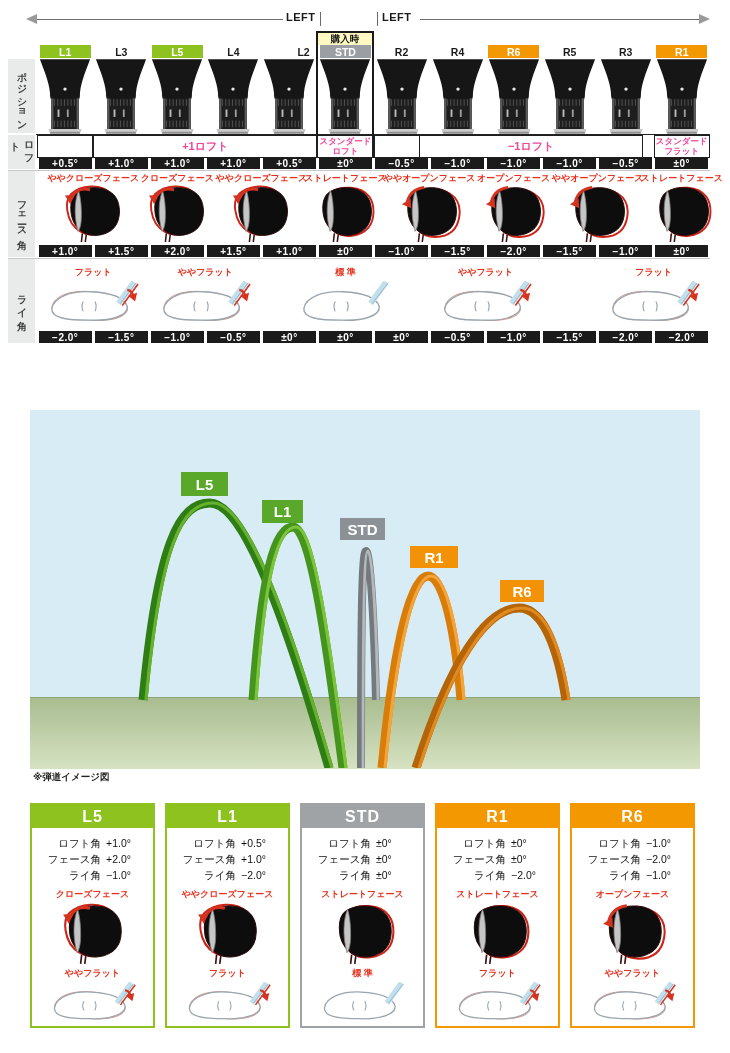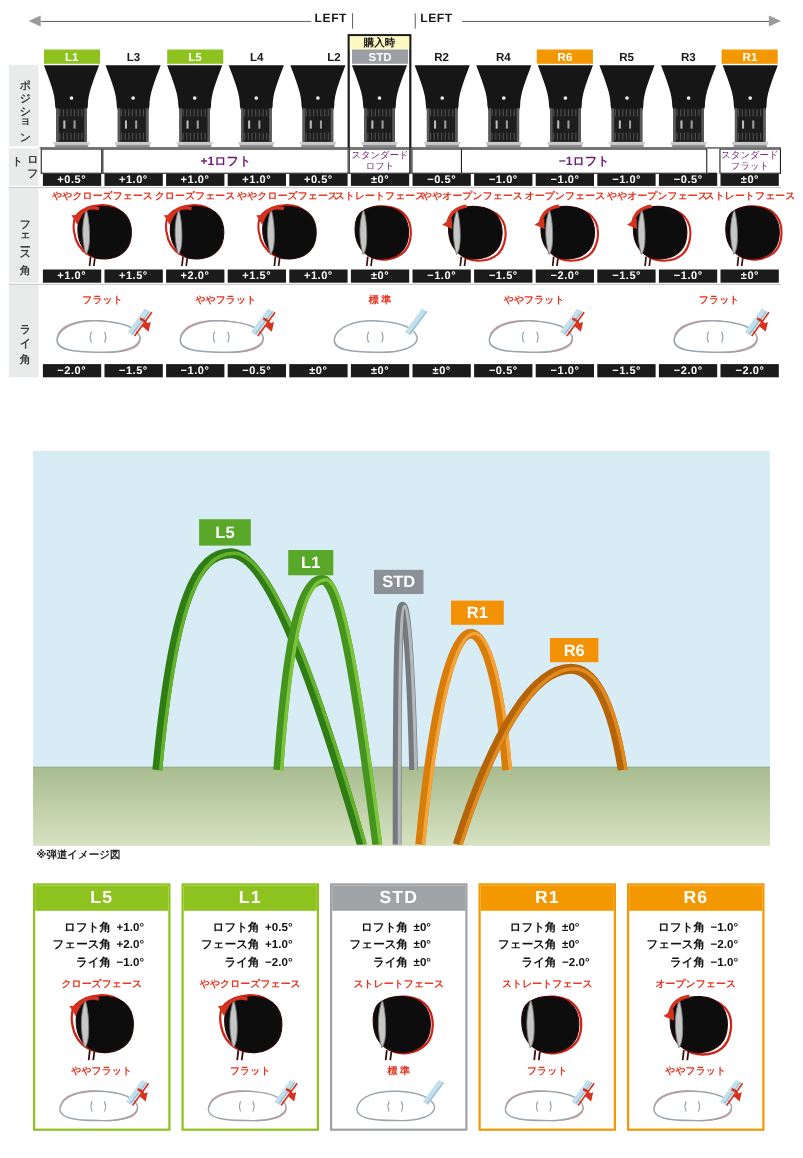--- a/index.html
+++ b/index.html
@@ -13,41 +13,41 @@
   .tri-left{top:14px;width:0;height:0;border-top:5px solid transparent;border-bottom:5px solid transparent;border-right:11px solid #9b9b9b;}
   .tri-right{top:14px;width:0;height:0;border-top:5px solid transparent;border-bottom:5px solid transparent;border-left:11px solid #9b9b9b;}
   
   .rowlabel{left:8px;width:27px;background:#e9eaea;color:#3f3f3f;font-size:10px;font-weight:bold;
             writing-mode:vertical-rl;text-orientation:upright;display:flex;align-items:center;justify-content:center;letter-spacing:1px;}
   .col-hdr{top:45px;height:13px;font-size:10.5px;font-weight:bold;display:flex;align-items:center;justify-content:center;color:#1a1a1a;}
   .col-hdr.green{background:#8ec31f;color:#fff;}
   .col-hdr.orange{background:#f39800;color:#fff;}
   .col-hdr.gray{background:#9b9fa3;color:#fff;}
   .val{height:12px;background:#1b1b1b;color:#fff;font-size:10px;font-weight:bold;display:flex;align-items:center;justify-content:center;letter-spacing:.5px;}
-  .group-cell{top:135px;height:21px;border:1px solid #1f1f1f;background:#fff;display:flex;flex-direction:column;align-items:center;justify-content:center;color:#701a75;}
+  .group-cell{top:135px;height:21px;border:1px solid #1f1f1f;background:#fff;display:flex;flex-direction:column;align-items:center;justify-content:center;color:#ec4899;}
   .group-cell .g1{font-size:11px;font-weight:bold;}
-  .group-cell .g2{font-size:8.5px;font-weight:normal;line-height:9.5px;}
+  .group-cell .g2{font-size:8.5px;font-weight:bold;line-height:9.5px;}
   .hline{height:1px;background:#222;}
   .hline-soft{height:1px;background:#c9c9c9;}
   .red-lab{font-size:9px;font-weight:bold;color:#e5321e;text-align:center;white-space:nowrap;}
   .std-box{border:2px solid #1a1a1a;background:transparent;}
   .purchase{background:#fef9c3;color:#111;font-size:9.5px;font-weight:bold;display:flex;align-items:center;justify-content:center;height:12px;}
   
   #traj{left:30px;top:410px;width:670px;height:358px;background:#d8ecf6;}
   #ground{position:absolute;left:0;top:287px;width:670px;height:71px;
           background:linear-gradient(#a9bd90,#d6e2c2);border-top:1px solid #8fa576;}
   .tlab{position:absolute;color:#fff;font-weight:bold;font-size:15px;display:flex;align-items:center;justify-content:center;}
   .tlab.green{background:#5aa82a;} .tlab.gray{background:#8b9196;} .tlab.orange{background:#f39207;}
   #traj-note{left:33px;top:771px;font-size:9.5px;font-weight:bold;color:#222;}
   
   .card{top:803px;width:125px;height:225px;background:#fff;border:2px solid;box-sizing:border-box;}
   .card.green{border-color:#8ec31f;} .card.orange{border-color:#f39800;} .card.gray{border-color:#9fa3a6;}
   .card-hdr{height:23px;display:flex;align-items:center;justify-content:center;color:#fff;font-size:16px;font-weight:bold;letter-spacing:1px;}
   .card.green .card-hdr{background:#8ec31f;} .card.orange .card-hdr{background:#f39800;} .card.gray .card-hdr{background:#9fa3a6;}
-  .spec{display:flex;justify-content:center;gap:5px;line-height:16px;font-size:10.5px;font-weight:bold;color:#111;}
+  .spec{display:flex;justify-content:center;gap:5px;line-height:16px;font-size:10.5px;font-weight:normal;color:#111;}
   .spec .k{width:58px;text-align:right;} .spec .v{width:36px;text-align:left;}
   .card .red-lab{margin-top:5px;}
   .cicon{display:flex;justify-content:center;}
 </style>
 </head>
 <body>
 <div id="app">
 
 <div class="abs tri-left" style="left:26px"></div>
 <div class="abs dir-line" style="left:37px;width:246px"></div>

